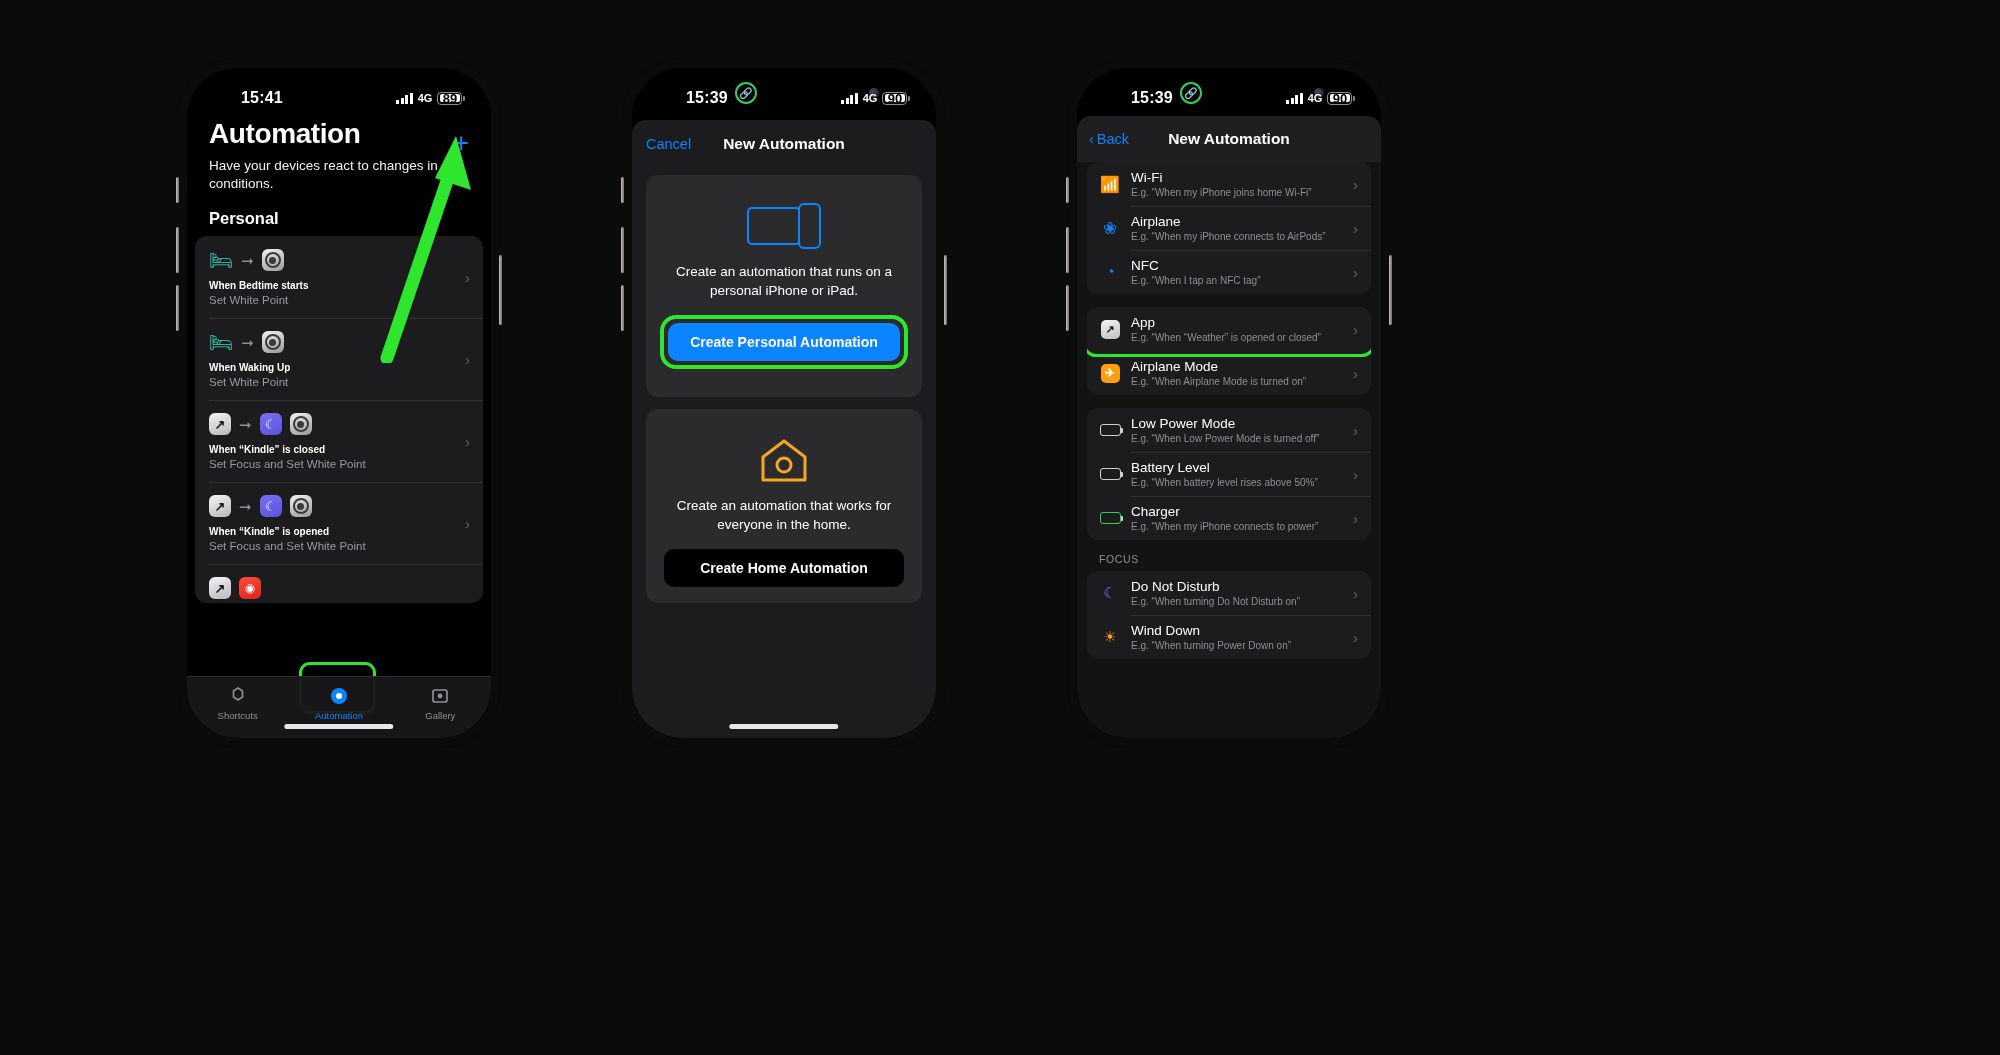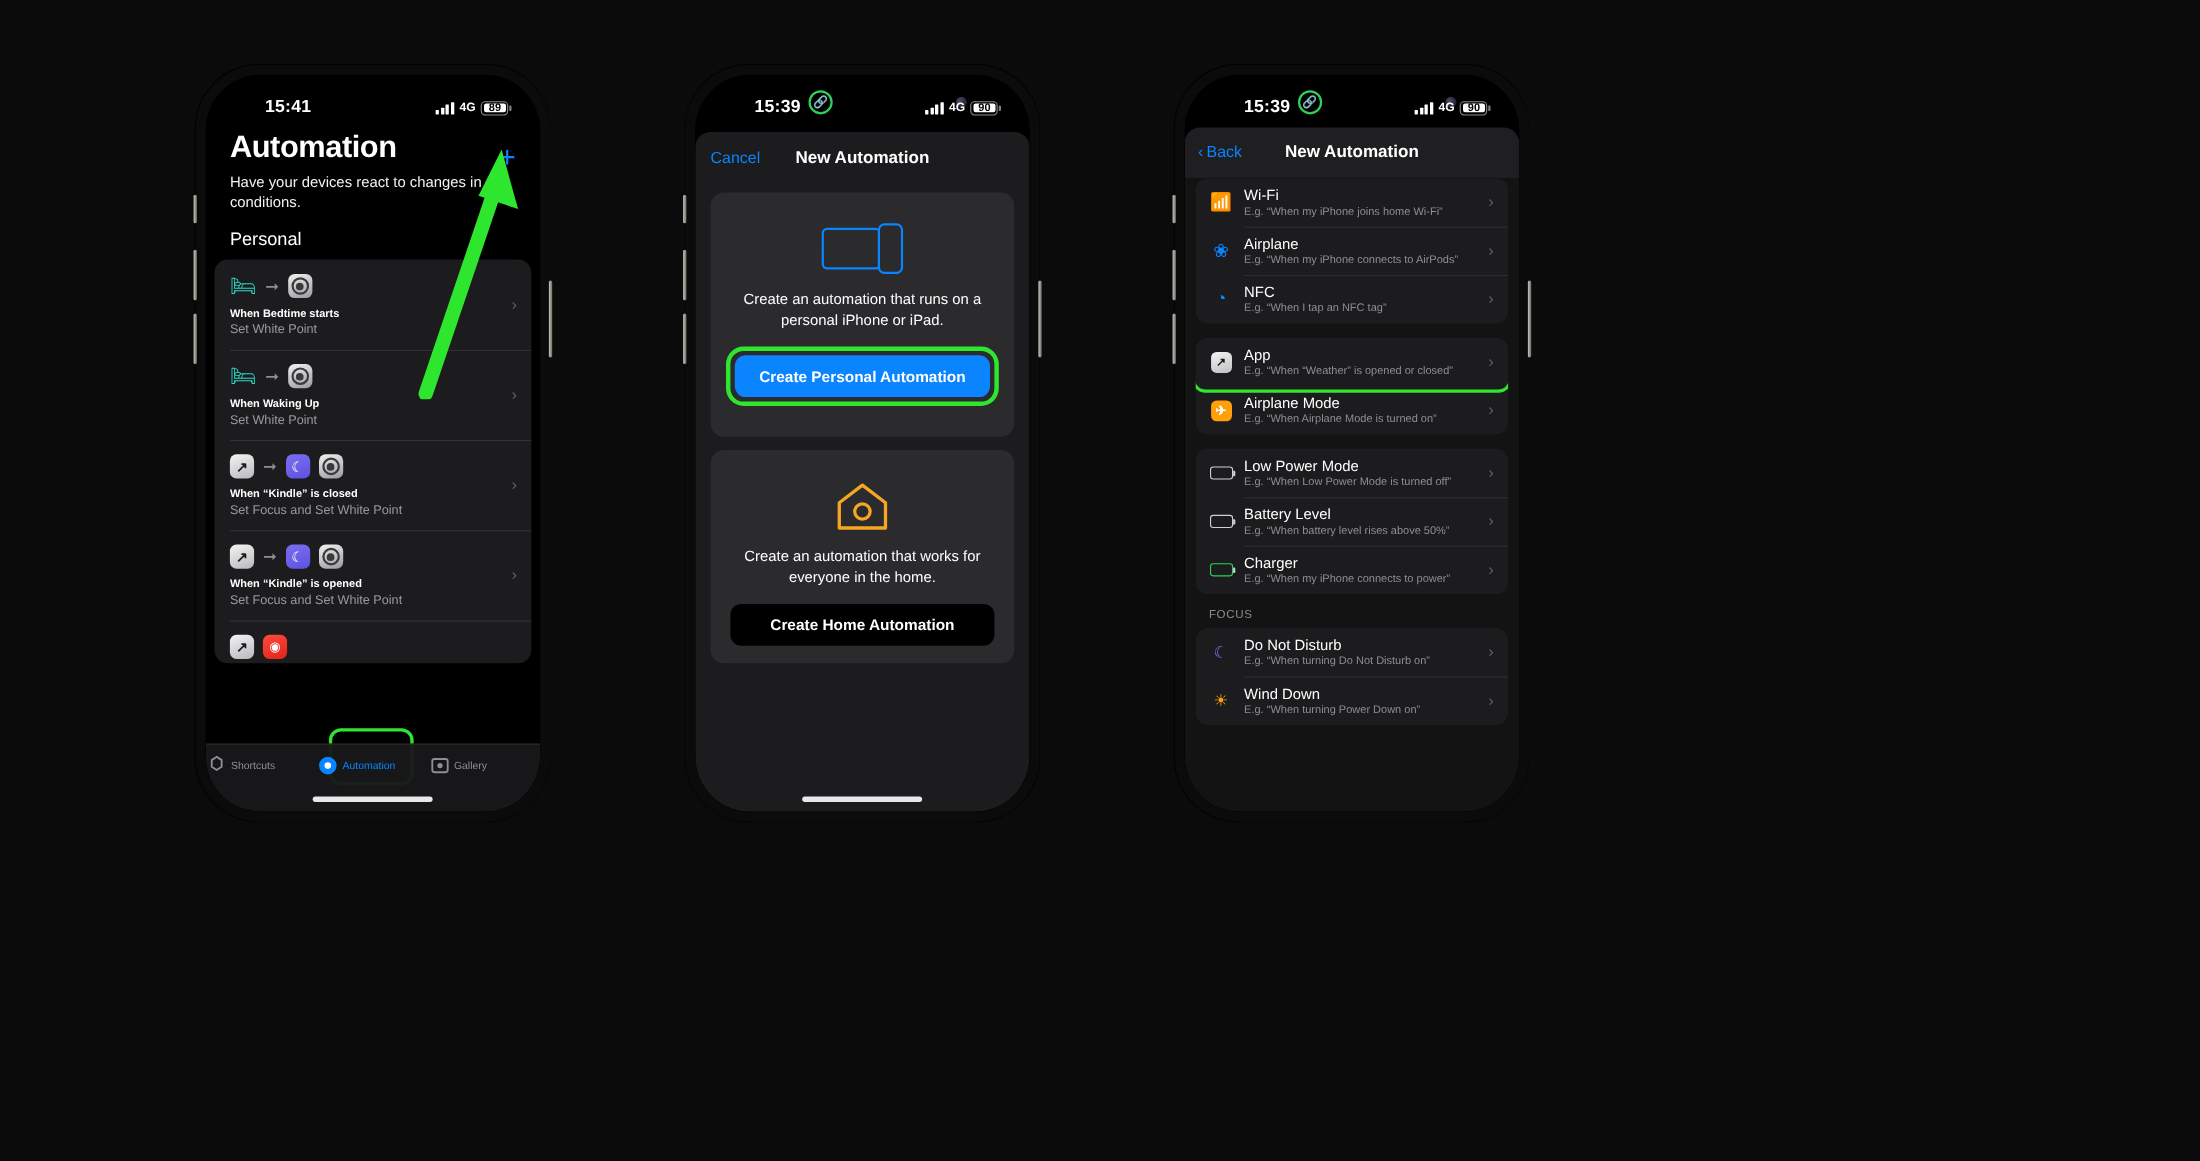--- a/index.html
+++ b/index.html
@@ -31,21 +31,21 @@
   .sb-sig { display: flex; align-items: flex-end; gap: 1.5px; height: 11px; }
   .sb-sig i { width: 3px; background: #fff; border-radius: .5px; display:block; }
   .sb-sig i:nth-child(1){height:4px}.sb-sig i:nth-child(2){height:6px}
   .sb-sig i:nth-child(3){height:8.5px}.sb-sig i:nth-child(4){height:11px}
   .sb-net { color:#fff; font-size: 11px; font-weight: bold; }
   .sb-batt { display:flex; align-items:center; }
   .sb-batt .body { width: 25px; height: 13px; border: 1.3px solid rgba(255,255,255,.55);
     border-radius: 4px; padding: 1.3px; }
   .sb-batt .fill { height: 100%; background: #fff; border-radius: 2px;
     display:flex; align-items:center; justify-content:center; }
-  .sb-batt .pct { color:#000; font-size: 10px; font-weight: bold; }
+  .sb-batt .pct { color:#000; font-size: 13px; font-weight: bold; }
   .sb-batt .nub { width:1.6px; height:5px; background: rgba(255,255,255,.5);
     border-radius:0 1px 1px 0; margin-left:1px; }
 
   
   .island { position: absolute; top: 11px; left: 50%; transform: translateX(-50%);
     height: 28px; border-radius: 16px; background: #000; z-index: 25; }
   .island.pill { width: 112px; }
   .island.wide { width: 210px; display:flex; align-items:center; justify-content:space-between;
     padding: 0 10px; }
   .island-dot { width: 10px; height: 10px; border-radius: 50%;
@@ -57,21 +57,21 @@
 
   
   .home-ind { position: absolute; bottom: 9px; left: 50%; transform: translateX(-50%);
     width: 36%; height: 5px; background: #e8e8e8; border-radius: 3px; z-index: 30; }
 
   
   #p1 { left: 178px; top: 59px; width: 322px; height: 688px; }
   .p1-head { padding: 50px 22px 0 22px; }
   .p1-title { color:#fff; font-size: 28px; font-weight: bold; letter-spacing:-.4px; }
   .p1-sub { color:#f2f2f2; font-size: 13.5px; line-height: 1.35; margin-top: 7px; }
-  .p1-section { color:#fff; font-size: 16.5px; font-weight: normal; margin: 16px 0 8px 22px; }
+  .p1-section { color:#fff; font-size: 16.5px; font-weight: bold; margin: 16px 0 8px 22px; }
   .plus-btn { position:absolute; right: 22px; top: 62px; color:#0a84ff;
     font-size: 27px; font-weight: 300; line-height: 1; z-index: 20; }
 
   .card { margin: 0 8px; background: #1c1c1e; border-radius: 12px; overflow: hidden; }
   .auto-row { position: relative; padding: 13px 14px 12px 14px; }
   .auto-row + .auto-row::before { content:''; position:absolute; left:14px; right:0; top:0;
     height:1px; background:#323234; }
   .icon-line { display:flex; align-items:center; gap: 8px; margin-bottom: 9px; }
   .arrow-g { color:#8e8e93; font-size: 15px; line-height:1; }
   .appicon { width: 22px; height: 22px; border-radius: 6px; display:flex;
@@ -87,21 +87,21 @@
   .ic-red { background: linear-gradient(160deg,#ff4b3e,#e0241a); color:#fff; font-size:12px; }
   .auto-name { color:#fff; font-size: 10px; font-weight: bold; }
   .auto-desc { color:#98989f; font-size: 11.5px; margin-top: 3px; }
   .chev { position:absolute; right: 13px; top: 50%; transform: translateY(-50%);
     color:#636366; font-size: 15px; }
 
   
   .tabbar { position:absolute; bottom: 0; left:0; right:0; height: 62px;
     background: rgba(24,24,26,.96); border-top: 1px solid #2c2c2e;
     display:flex; align-items:flex-start; padding-top: 8px; z-index: 28; }
-  .tab { flex:1; display:flex; flex-direction:row; align-items:center; gap:3px; }
+  .tab { flex:1; display:flex; flex-direction:column; align-items:center; gap:3px; }
   .tab .t-ic { height: 22px; display:flex; align-items:center; justify-content:center; }
   .tab .t-lb { font-size: 9.5px; }
   .tab.inactive .t-lb { color:#8e8e93; }
   .tab.active .t-lb { color:#0a84ff; }
   .tab-hl { position:absolute; border: 3px solid #2fe62f; border-radius: 11px; }
 
   
   .big-arrow { position:absolute; z-index: 40; pointer-events:none; }
 
   

